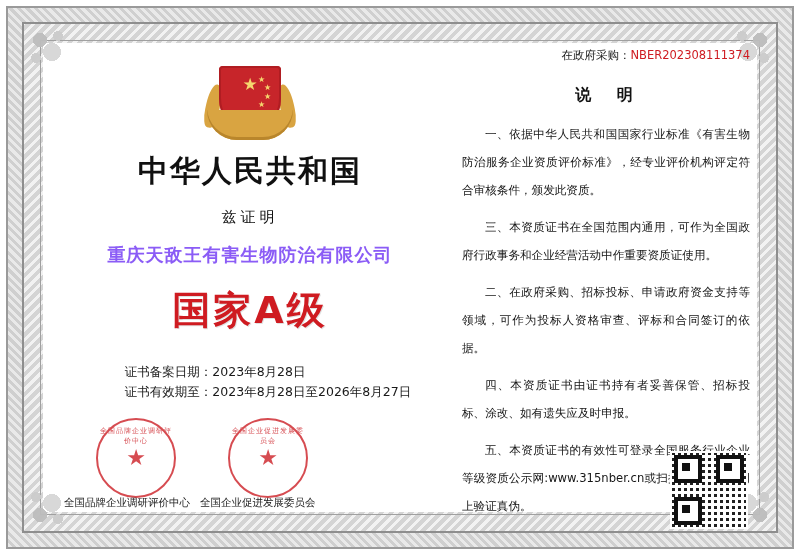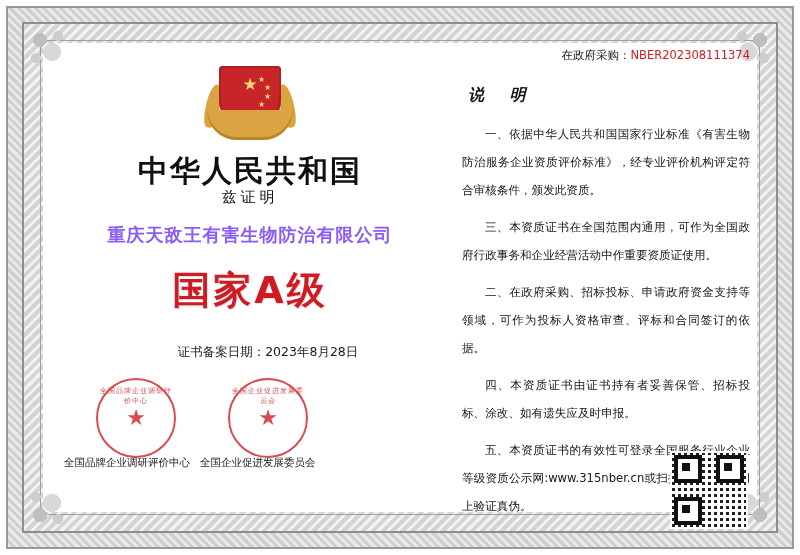--- a/index.html
+++ b/index.html
@@ -153,21 +153,21 @@
     line-height: 34px;
     color: #101010;
     letter-spacing: 2px;
     margin-top: 2px;
   }
   .sub-label {
     font-family: "DejaVu Sans", sans-serif;
     font-size: 15px;
     color: #111111;
     letter-spacing: 4px;
-    margin-top: 0;
+    margin-top: 20px;
   }
   .company {
     font-family: "DejaVu Sans", sans-serif;
     font-weight: bold;
     font-size: 18px;
     color: #8b5cf6;
     letter-spacing: 1px;
     margin-top: 16px;
   }
   .grade {
@@ -249,23 +249,23 @@
     text-align: right;
     white-space: nowrap;
   }
   .cert-no .val { color: #cf1b21; text-align: center; }
 
   .notes-title {
     font-family: "DejaVu Sans", sans-serif;
     font-size: 16px;
     font-weight: bold;
     color: #111;
+    text-align: center;
     letter-spacing: 10px;
     margin: 22px 0 14px 6px;
-    font-style: italic;
   }
   .note {
     font-family: "DejaVu Sans", sans-serif;
     font-size: 11.6px;
     line-height: 28px;
     color: #151515;
     text-align: justify;
     text-indent: 23px;
     margin-bottom: 9px;
   }
@@ -334,20 +334,23 @@
 
       <div class="sub-label">兹证明</div>
 
       <div class="company">重庆天敌王有害生物防治有限公司</div>
 
       <div class="grade">国家A级</div>
 
       <div class="dates">
         <div class="row">
           <span class="lbl">证书备案日期：</span><span>2023年8月28日</span>
+        </div>
+        <div class="row">
+          <span class="lbl">证书有效期至：</span><span>2023年8月28日至2026年8月27日</span>
         </div>
       </div>
 
       <div class="seals">
         <div class="seal seal-a">
           <div class="ring-text">全国品牌企业调研评价中心</div>
           <div class="star">★</div>
         </div>
         <div class="seal seal-b">
           <div class="ring-text">全国企业促进发展委员会</div>

